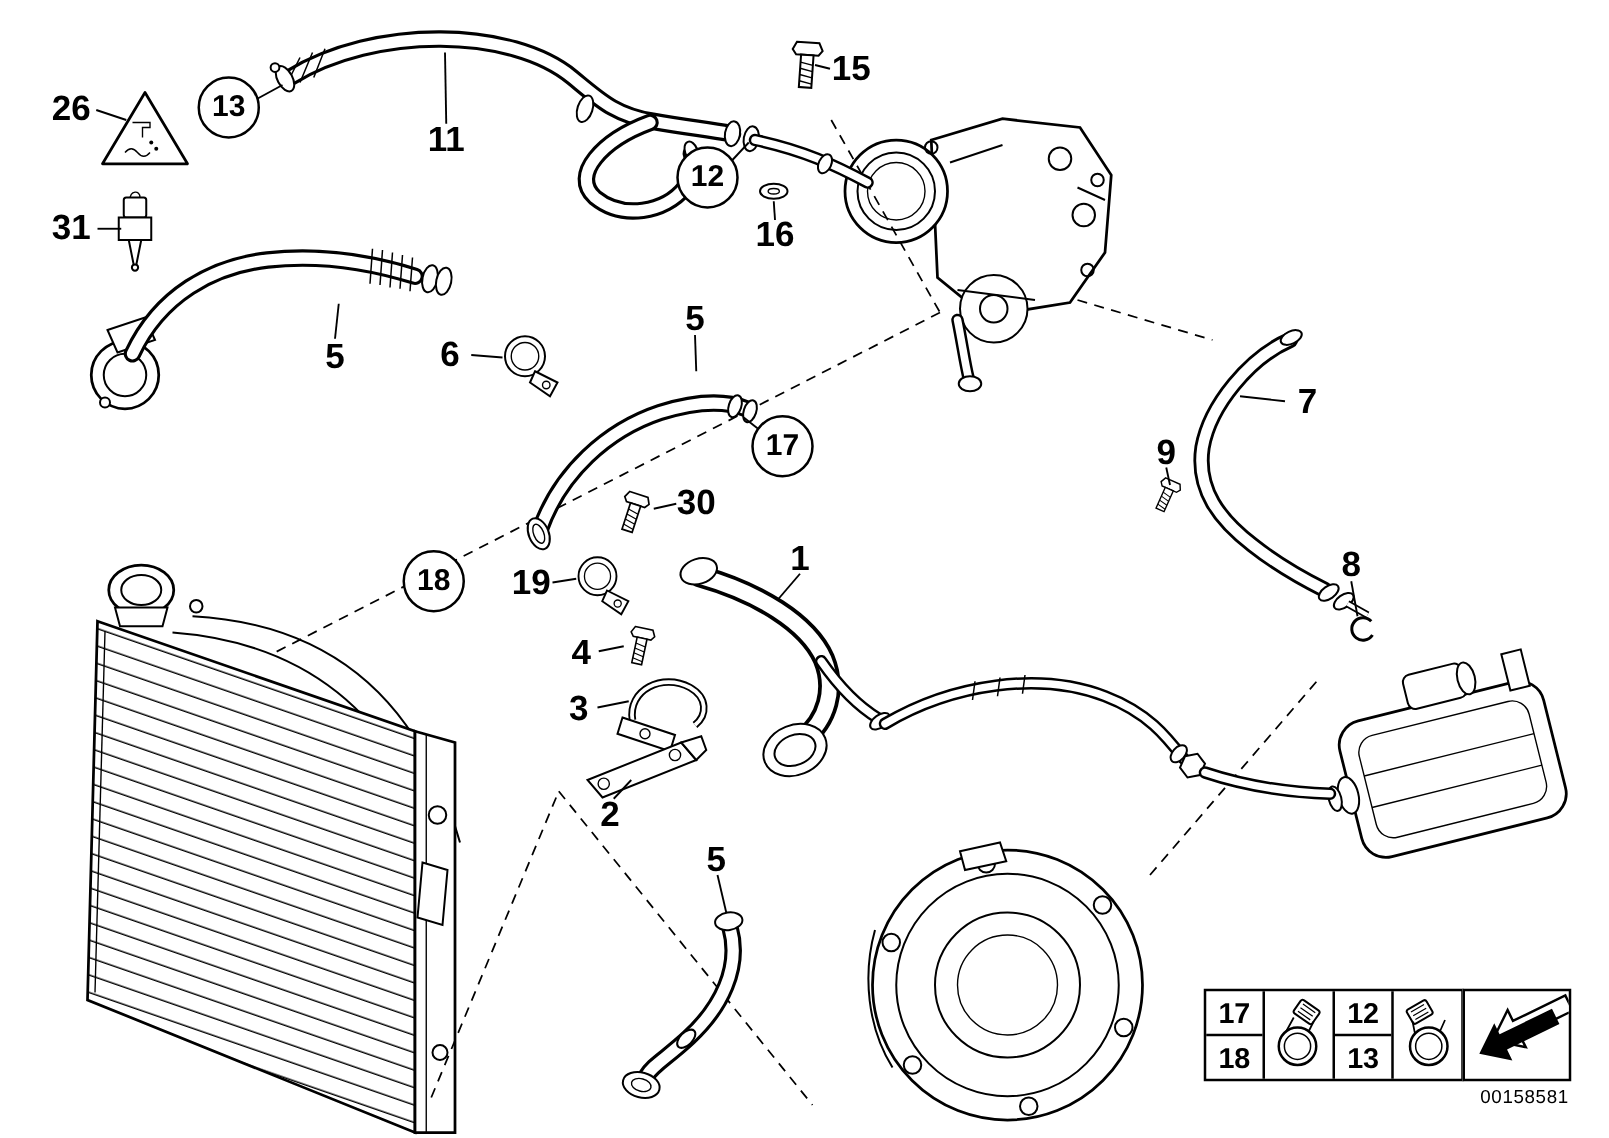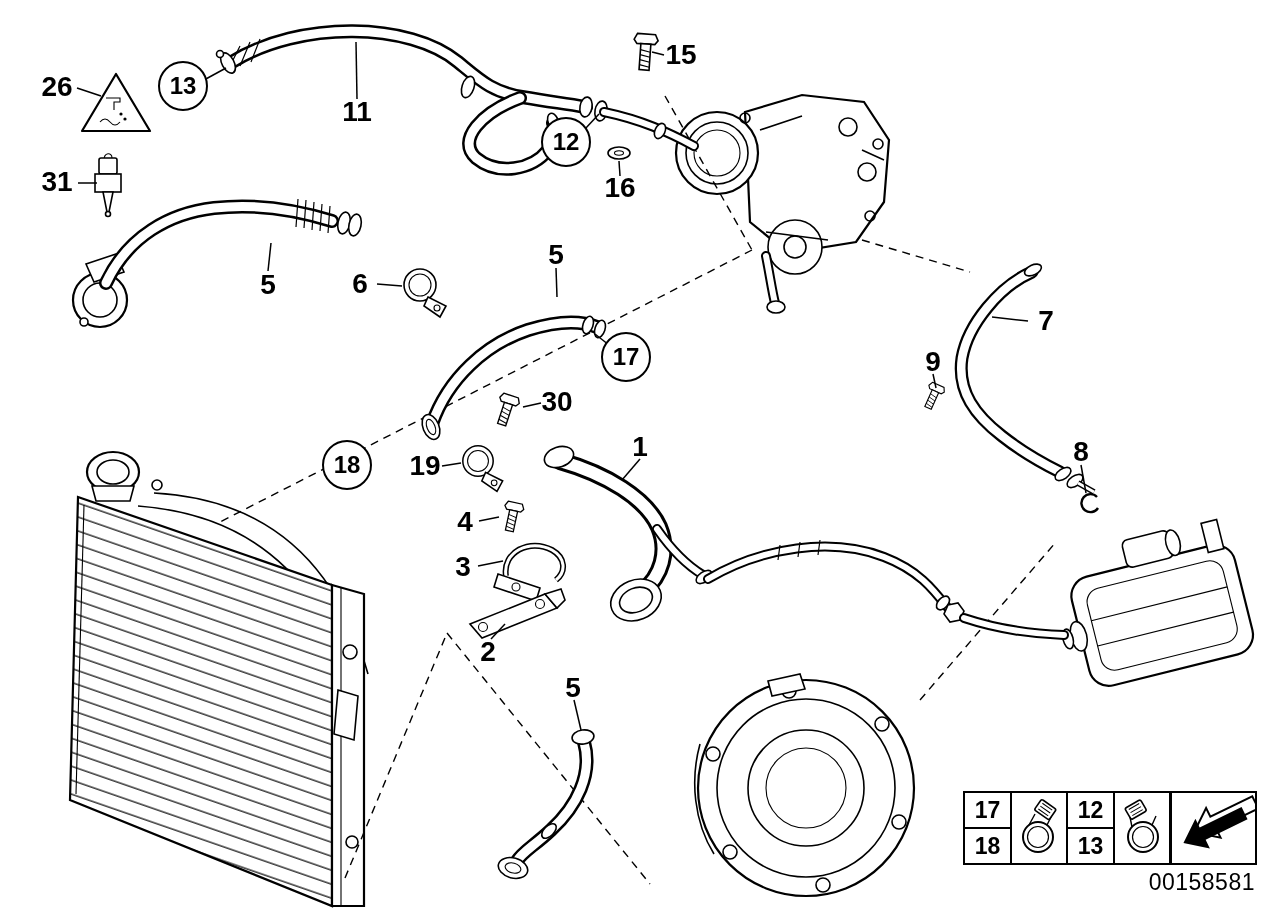--- a/index.html
+++ b/index.html
@@ -34,21 +34,21 @@
   .legend{position:absolute;left:963px;top:791px;height:74px;display:flex;border:2.5px solid #000;
           background:#fff;box-sizing:border-box;}
   .legend-group{display:flex;}
   .legend-group + .legend-group{border-left:2.5px solid #000;}
   .legend-nums{width:45px;border-right:2px solid #000;display:flex;flex-direction:column;}
   .legend-num{flex:1;display:flex;align-items:center;justify-content:center;font-weight:bold;font-size:23px;}
   .legend-num.top{border-bottom:2px solid #000;}
   .legend-icon{width:54px;display:flex;align-items:center;justify-content:center;}
   .arrow-box{position:absolute;left:1170px;top:791px;width:87px;height:74px;border:2.5px solid #000;
           background:#fff;box-sizing:border-box;display:flex;align-items:center;justify-content:center;}
-  .part-number{position:absolute;right:32px;top:869px;font-size:23px;letter-spacing:.5px;}
+  .part-number{position:absolute;right:32px;top:869px;font-size:15px;letter-spacing:.5px;}
 </style>
 </head>
 <body>
 
 <div class="stage">
 
   <svg class="art" width="1287" height="910" viewBox="0 0 1287 910">
     <defs>
       <pattern id="radLines" width="40" height="13.2" patternUnits="userSpaceOnUse" patternTransform="rotate(19.1)">
         <line x1="0" y1="1" x2="40" y2="1" stroke="#000" stroke-width="1.15"></line>

